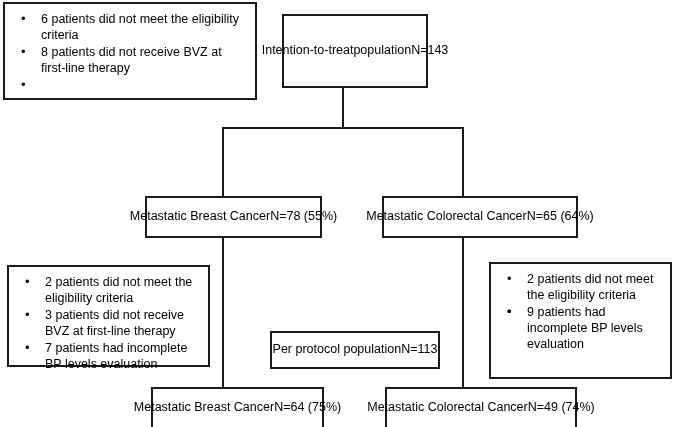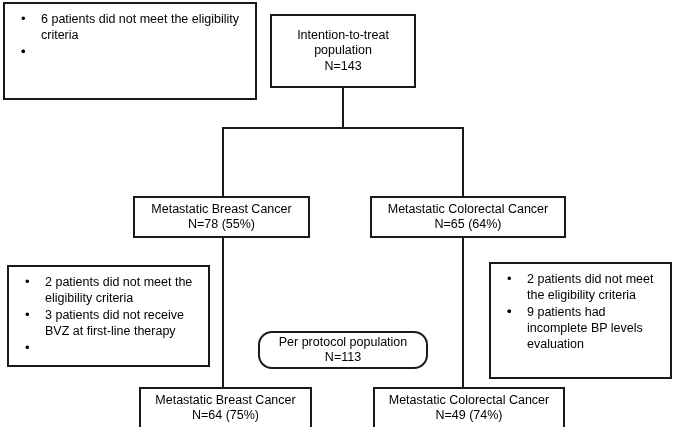--- a/index.html
+++ b/index.html
@@ -18,26 +18,27 @@
   }
   .node {
     position: absolute;
     box-sizing: border-box;
     border: 2px solid #1a1a1a;
     background: #ffffff;
     z-index: 2;
   }
   .node-centered {
     display: flex;
-    flex-direction: column;
+    flex-direction: row;
     align-items: center;
     justify-content: center;
     text-align: center;
     line-height: 1.22;
     font-size: 12.5px;
+    margin-left: 12px;
   }
   .node-centered .line {
     white-space: nowrap;
   }
   .exclusion {
     padding: 7px 8px 7px 6px;
   }
   .exclusion ul {
     margin: 0;
     padding: 0;
@@ -78,20 +79,21 @@
   <div class="connector v-line" style="left:462px; top:238px; height:150px;"></div>
 
   <div class="node exclusion" style="left:3px; top:2px; width:254px; height:98px;">
     <ul>
       <li>
         <span class="bullet">•</span>
         <span>6 patients did not meet the eligibility criteria</span>
       </li>
       <li>
         <span class="bullet">•</span>
+        <span>8 patients did not receive BVZ at first-line therapy</span>
       </li>
       <li>
         <span class="bullet">•</span>
       </li>
     </ul>
   </div>
 
   <div class="node node-centered" style="left:270px; top:14px; width:146px; height:74px;">
     <span class="line">Intention-to-treat</span>
     <span class="line">population</span>
@@ -113,41 +115,42 @@
       <li>
         <span class="bullet">•</span>
         <span>2 patients did not meet the eligibility criteria</span>
       </li>
       <li>
         <span class="bullet">•</span>
         <span>3 patients did not receive BVZ at first-line therapy</span>
       </li>
       <li>
         <span class="bullet">•</span>
+        <span>7 patients had incomplete BP levels evaluation</span>
       </li>
     </ul>
   </div>
 
   <div class="node exclusion" style="left:489px; top:262px; width:183px; height:117px;">
     <ul>
       <li>
         <span class="bullet">•</span>
         <span>2 patients did not meet the eligibility criteria</span>
       </li>
       <li>
         <span class="bullet">•</span>
       </li>
       <li>
         <span class="bullet">•</span>
         <span>9 patients had incomplete BP levels evaluation</span>
       </li>
     </ul>
   </div>
 
-  <div class="node node-centered" style="left:258px; top:331px; width:170px; height:38px;border-radius:14px;">
+  <div class="node node-centered" style="left:258px; top:331px; width:170px; height:38px;">
     <span class="line">Per protocol population</span>
     <span class="line">N=113</span>
   </div>
 
   <div class="node node-centered" style="left:139px; top:387px; width:173px; height:42px;">
     <span class="line">Metastatic Breast Cancer</span>
     <span class="line">N=64 (75%)</span>
   </div>
 
   <div class="node node-centered" style="left:373px; top:387px; width:192px; height:42px;">

